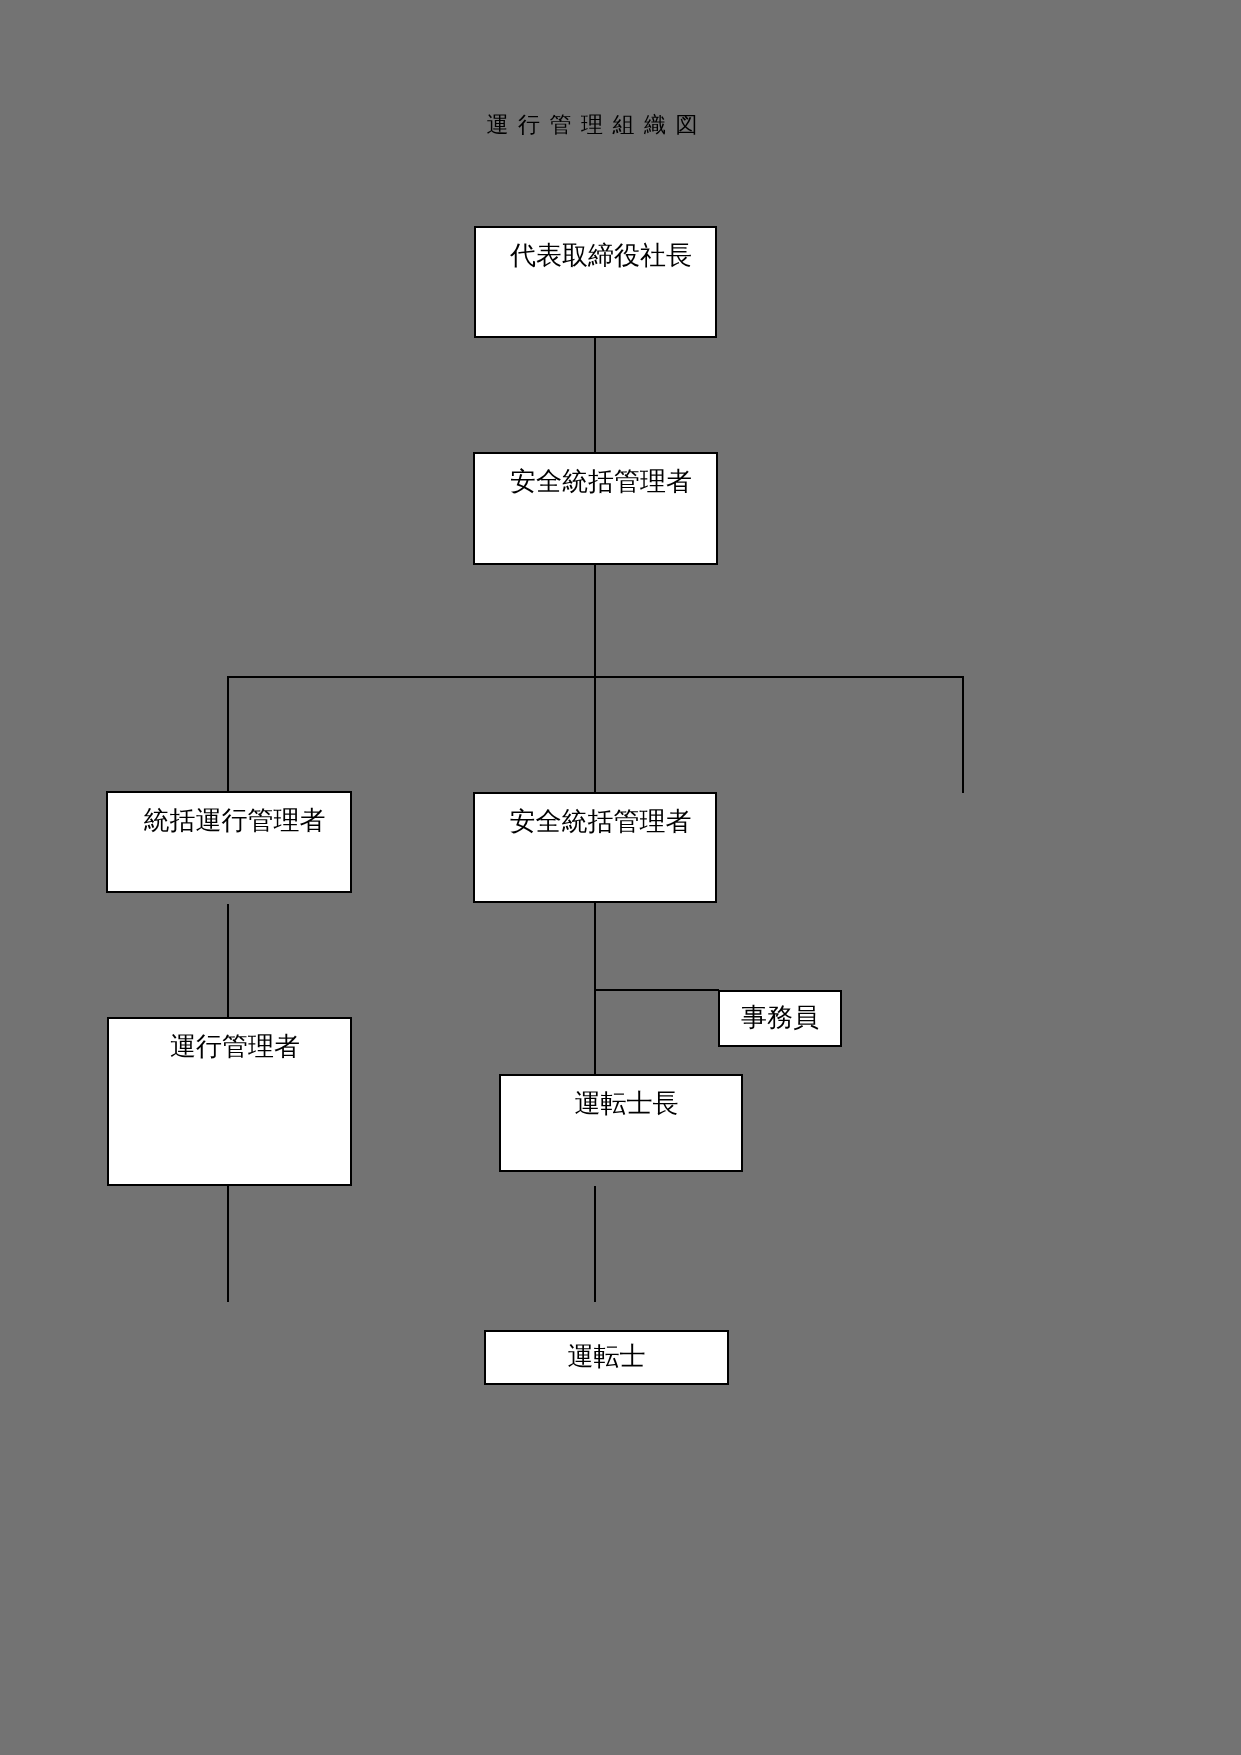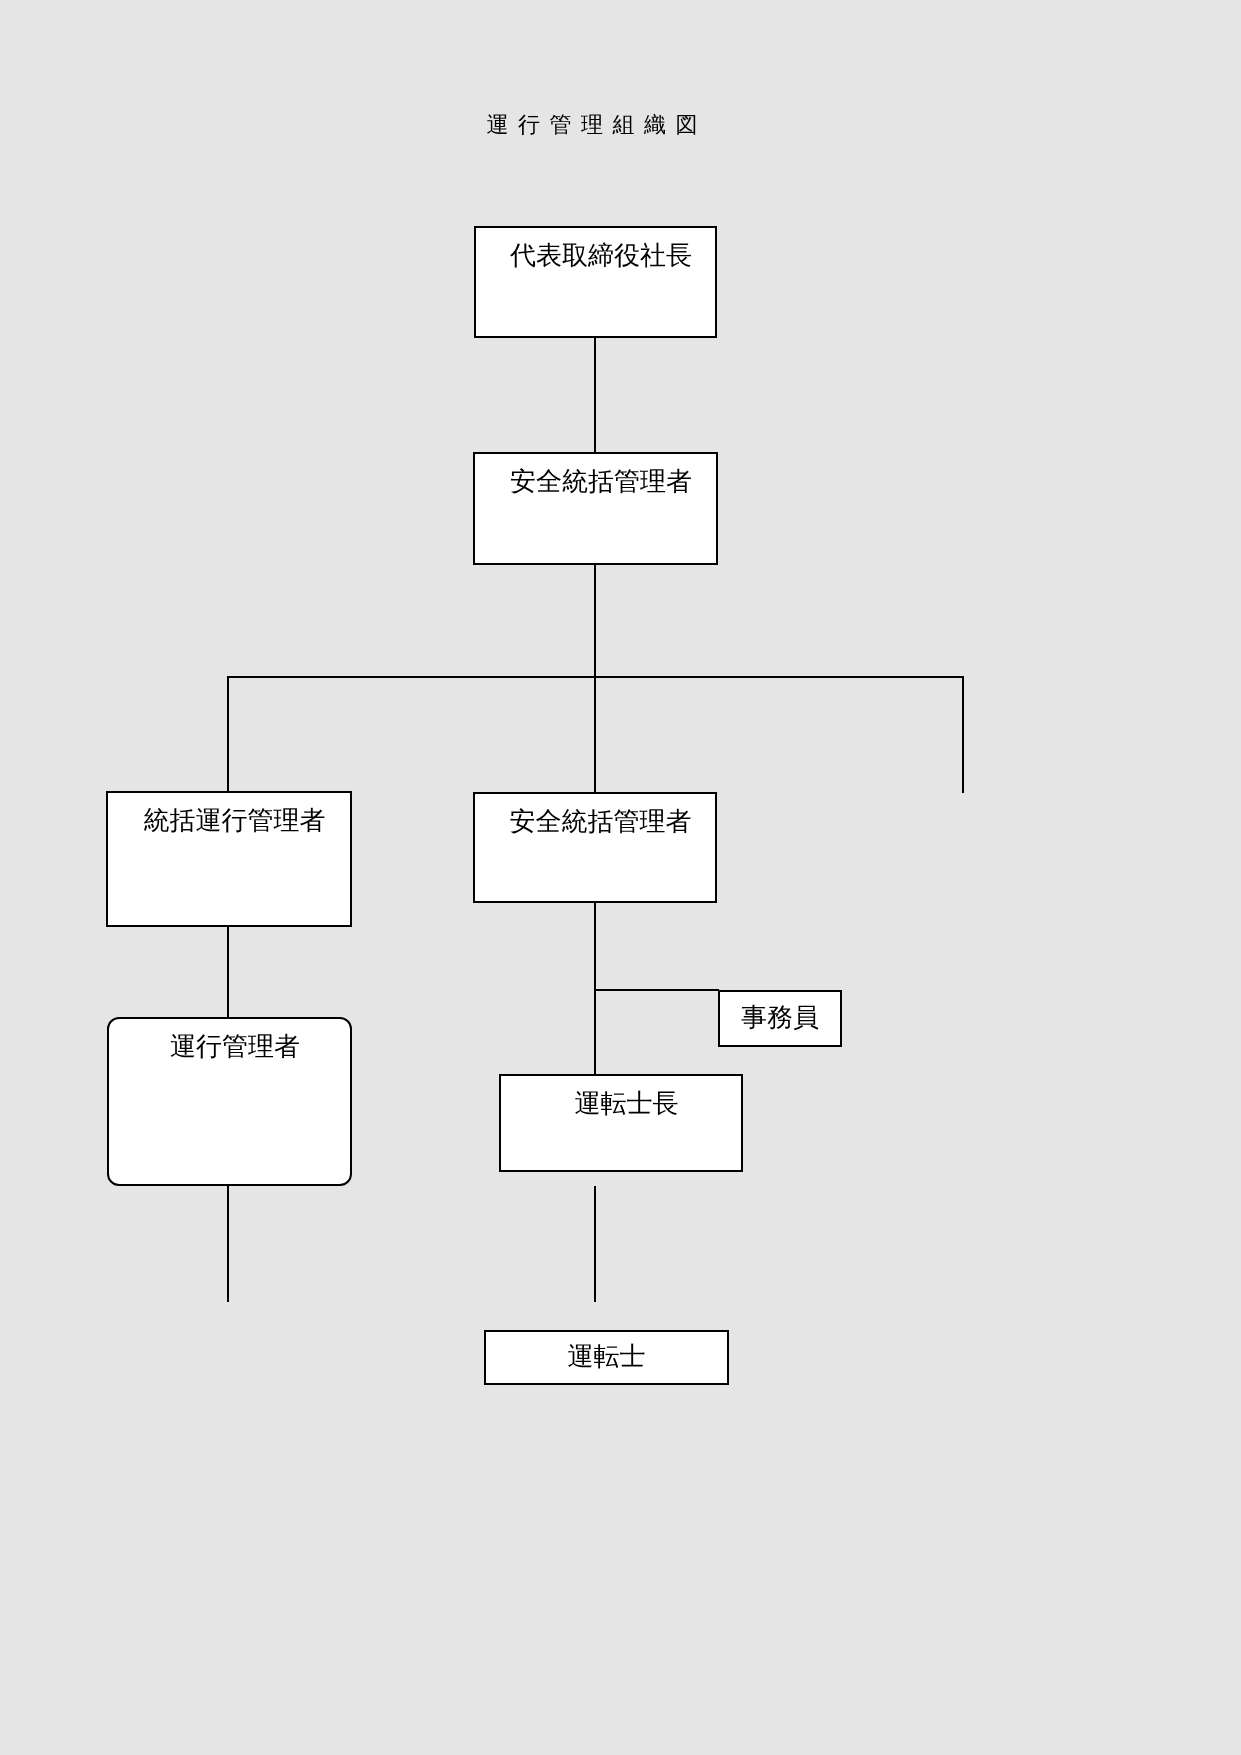--- a/index.html
+++ b/index.html
@@ -4,21 +4,21 @@
 <style>
   html, body {
     margin: 0;
     padding: 0;
     background: #ffffff;
   }
   #page {
     position: relative;
     width: 1241px;
     height: 1755px;
-    background: #e5e5e5;
+    background: #737373;
     color: #000000;
     font-family: "Liberation Serif", "DejaVu Serif", serif;
     overflow: hidden;
   }
   .chart-title {
     position: absolute;
     left: 0;
     top: 110px;
     width: 1186px;
     text-align: center;
@@ -66,27 +66,27 @@
   <div class="line" style="left:227px; top:904px; width:2px;  height:114px;"></div>
   <div class="line" style="left:594px; top:902px; width:2px;  height:173px;"></div>
   <div class="line" style="left:595px; top:989px; width:124px; height:2px;"></div>
   <div class="line" style="left:227px; top:1185px; width:2px; height:117px;"></div>
   <div class="line" style="left:594px; top:1186px; width:2px; height:116px;"></div>
 
   <div class="node top-text" style="left:474px; top:226px;  width:243px; height:112px;">代表取締役社長</div>
 
   <div class="node top-text" style="left:473px; top:452px;  width:245px; height:113px;">安全統括管理者</div>
 
-  <div class="node top-text" style="left:106px; top:791px;  width:246px; height:136px;">統括運行管理者</div>
+  <div class="node top-text" style="left:106px; top:791px;  width:246px; height:102px;">統括運行管理者</div>
 
   <div class="node top-text" style="left:473px; top:792px;  width:244px; height:111px;">安全統括管理者</div>
 
 
   <div class="node center-text" style="left:718px; top:961px;  width:124px; height:57px;">事務員</div>
 
-  <div class="node top-text" style="left:107px; top:1017px; width:245px; height:169px;border-radius:12px;">運行管理者</div>
+  <div class="node top-text" style="left:107px; top:1017px; width:245px; height:169px;">運行管理者</div>
 
   <div class="node top-text" style="left:499px; top:1074px; width:244px; height:98px;">運転士長</div>
 
 
   <div class="node center-text" style="left:484px; top:1301px; width:245px; height:55px;">運転士</div>
 
 </div>
 
 </body></html>

